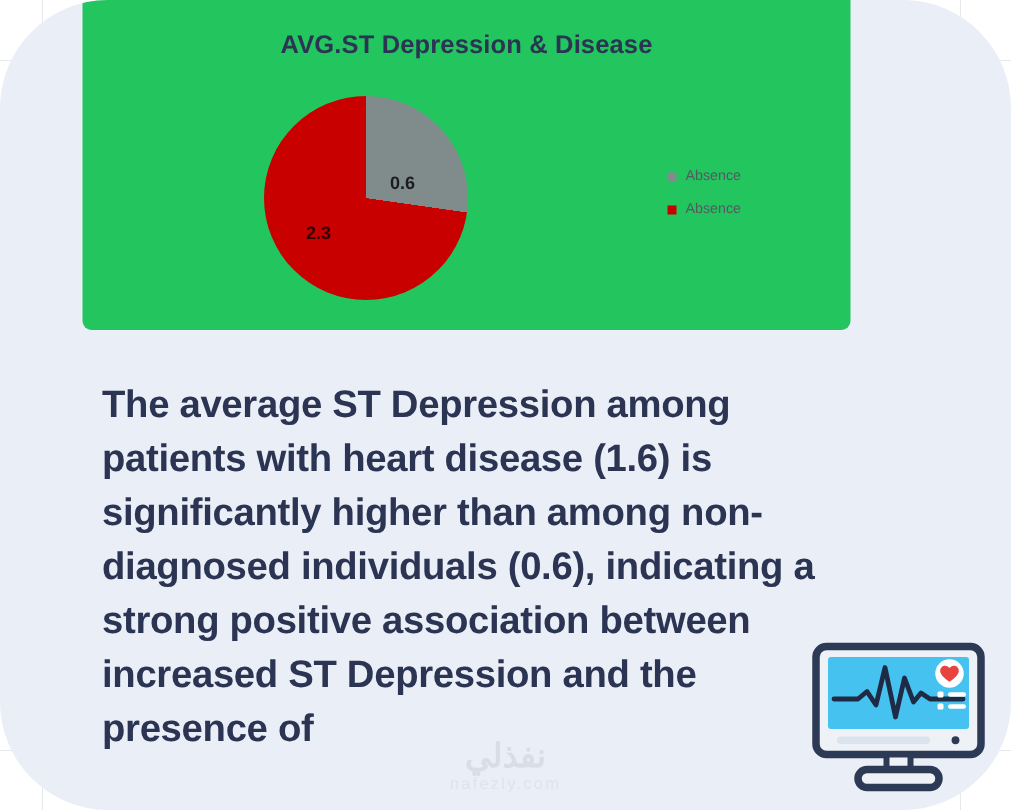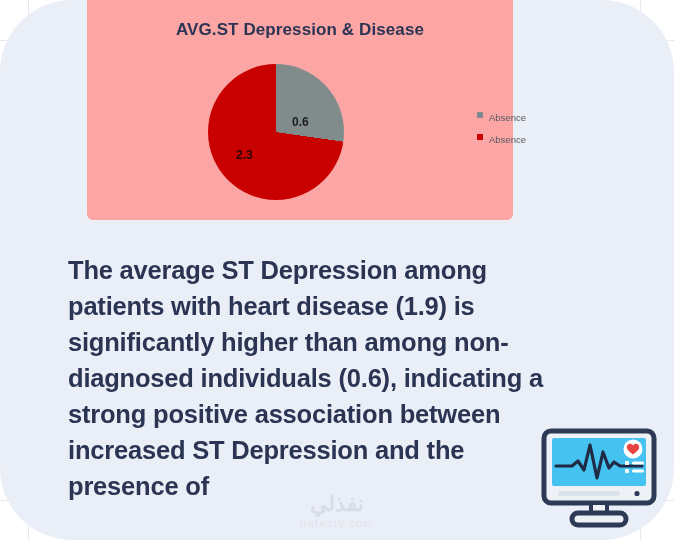--- a/index.html
+++ b/index.html
@@ -38,27 +38,26 @@
     border-radius: 72px;
     z-index: 1;
     overflow: hidden;
   }
 
   
   .chart-panel {
     position: absolute;
     left: 55px;
     top: 0px;
-    width: 426px;
+    width: 512px;
     height: 220px;
-    background: #fca5a5;
+    background: #22c55e;
     border-bottom-left-radius: 6px;
     border-bottom-right-radius: 6px;
     z-index: 2;
-    margin-left: 32px;
   }
 
   .chart-title {
     position: absolute;
     left: 0;
     right: 0;
     top: 20px;
     text-align: center;
     font-size: 17px;
     font-weight: bold;
@@ -97,21 +96,21 @@
 
   
   .legend {
     position: absolute;
     left: 370px;
     top: 112px;
     width: 80px;
   }
   .legend-row {
     display: flex;
-    align-items: flex-start;
+    align-items: center;
     margin-bottom: 11px;
     padding-left: 20px;
   }
   .legend-swatch {
     width: 6px;
     height: 6px;
     margin-right: 6px;
     flex: 0 0 auto;
   }
   .legend-text {
@@ -190,21 +189,21 @@
         <span class="legend-text">Absence</span>
       </div>
       <div class="legend-row">
         <span class="legend-swatch" id="sw-presence" style="background: rgb(200, 0, 0);"></span>
         <span class="legend-text">Absence</span>
       </div>
     </div>
 
   </div>
 
-  <div class="body-text">The average ST Depression among patients with heart disease (1.9) is significantly higher than among non-diagnosed individuals (0.6), indicating a strong positive association between increased ST Depression and the presence of</div>
+  <div class="body-text">The average ST Depression among patients with heart disease (1.6) is significantly higher than among non-diagnosed individuals (0.6), indicating a strong positive association between increased ST Depression and the presence of</div>
 
   <div class="monitor-icon">
     <svg viewBox="0 0 118 104" width="118" height="104" xmlns="http://www.w3.org/2000/svg">
 
       <rect x="4" y="3" width="110" height="72" rx="7" ry="7" fill="#eef2f7" stroke="#2c3a56" stroke-width="5"></rect>
 
       <rect x="12" y="10" width="94" height="48" rx="2" ry="2" fill="#45c2f0"></rect>
 
       <polyline points="16,38 32,38 38,33 44,42 50,17 57,50 63,24 69,40 74,34 80,38 102,38" fill="none" stroke="#1f2b45" stroke-width="3.2" stroke-linejoin="round" stroke-linecap="round"></polyline>
 

